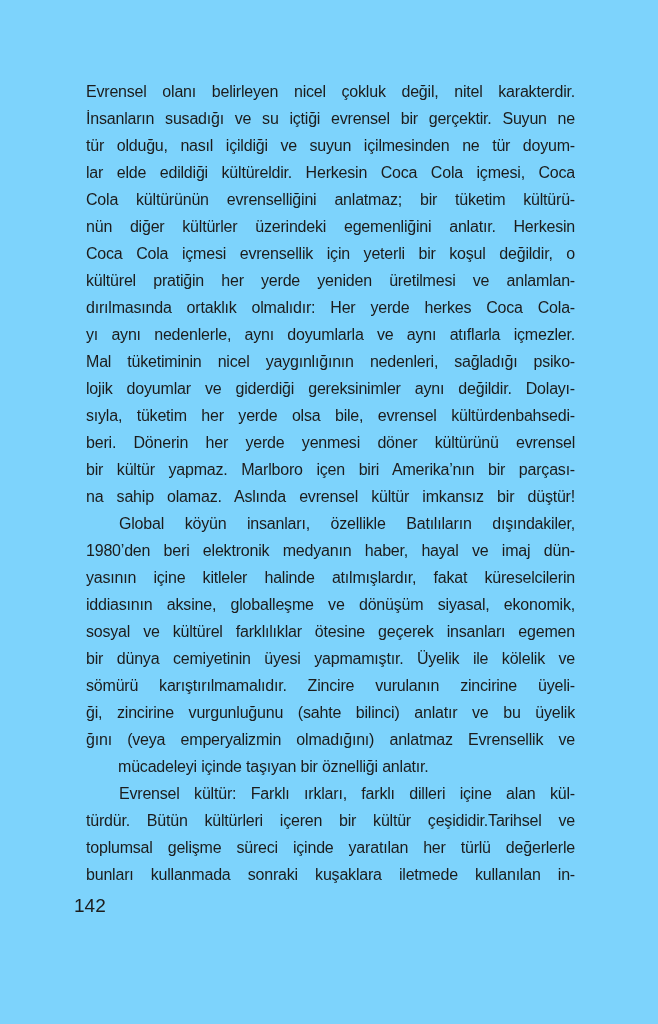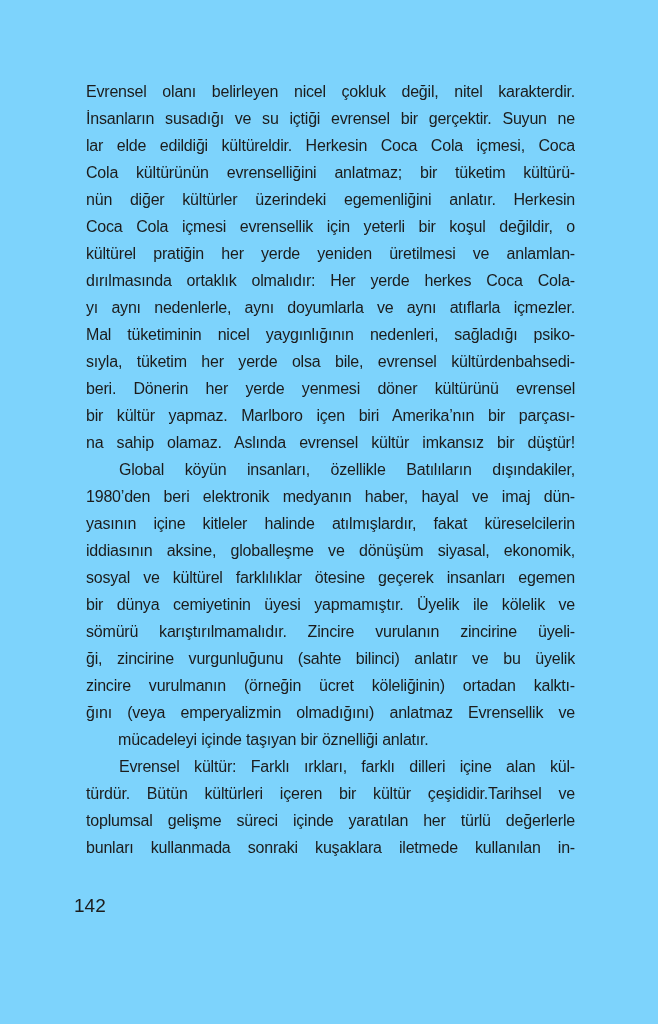--- a/index.html
+++ b/index.html
@@ -54,43 +54,44 @@
   }
 </style>
 </head>
 <body>
 
 <div class="page">
   <div class="text-block">
       <div class="paragraph">
         <div class="line">Evrensel olanı belirleyen nicel çokluk değil, nitel karakterdir.</div>
         <div class="line">İnsanların susadığı ve su içtiği evrensel bir gerçektir. Suyun ne</div>
+        <div class="line">tür olduğu, nasıl içildiği ve suyun içilmesinden ne tür doyum-</div>
         <div class="line">lar elde edildiği kültüreldir. Herkesin Coca Cola içmesi, Coca</div>
         <div class="line">Cola kültürünün evrenselliğini anlatmaz; bir tüketim kültürü-</div>
         <div class="line">nün diğer kültürler üzerindeki egemenliğini anlatır. Herkesin</div>
         <div class="line">Coca Cola içmesi evrensellik için yeterli bir koşul değildir, o</div>
         <div class="line">kültürel pratiğin her yerde yeniden üretilmesi ve anlamlan-</div>
         <div class="line">dırılmasında ortaklık olmalıdır: Her yerde herkes Coca Cola-</div>
         <div class="line">yı aynı nedenlerle, aynı doyumlarla ve aynı atıflarla içmezler.</div>
         <div class="line">Mal tüketiminin nicel yaygınlığının nedenleri, sağladığı psiko-</div>
+        <div class="line">lojik doyumlar ve giderdiği gereksinimler aynı değildir. Dolayı-</div>
         <div class="line">sıyla, tüketim her yerde olsa bile, evrensel kültürdenbahsedi-</div>
         <div class="line">beri. Dönerin her yerde yenmesi döner kültürünü evrensel</div>
         <div class="line">bir kültür yapmaz. Marlboro içen biri Amerika’nın bir parçası-</div>
         <div class="line">na sahip olamaz. Aslında evrensel kültür imkansız bir düştür!</div>
       </div>
       <div class="paragraph">
         <div class="line indent">Global köyün insanları, özellikle Batılıların dışındakiler,</div>
         <div class="line">1980’den beri elektronik medyanın haber, hayal ve imaj dün-</div>
         <div class="line">yasının içine kitleler halinde atılmışlardır, fakat küreselcilerin</div>
         <div class="line">iddiasının aksine, globalleşme ve dönüşüm siyasal, ekonomik,</div>
         <div class="line">sosyal ve kültürel farklılıklar ötesine geçerek insanları egemen</div>
         <div class="line">bir dünya cemiyetinin üyesi yapmamıştır. Üyelik ile kölelik ve</div>
         <div class="line">sömürü karıştırılmamalıdır. Zincire vurulanın zincirine üyeli-</div>
         <div class="line">ği, zincirine vurgunluğunu (sahte bilinci) anlatır ve bu üyelik</div>
-        <div class="line">zincire vurulmanın (örneğin ücret köleliğinin) ortadan kalktı-</div>
         <div class="line">ğını (veya emperyalizmin olmadığını) anlatmaz Evrensellik ve</div>
         <div class="line last-left">mücadeleyi içinde taşıyan bir öznelliği anlatır.</div>
       </div>
       <div class="paragraph">
         <div class="line indent">Evrensel kültür: Farklı ırkları, farklı dilleri içine alan kül-</div>
         <div class="line">türdür. Bütün kültürleri içeren bir kültür çeşididir.Tarihsel ve</div>
         <div class="line">toplumsal gelişme süreci içinde yaratılan her türlü değerlerle</div>
         <div class="line">bunları kullanmada sonraki kuşaklara iletmede kullanılan in-</div>
       </div>
     </div>

